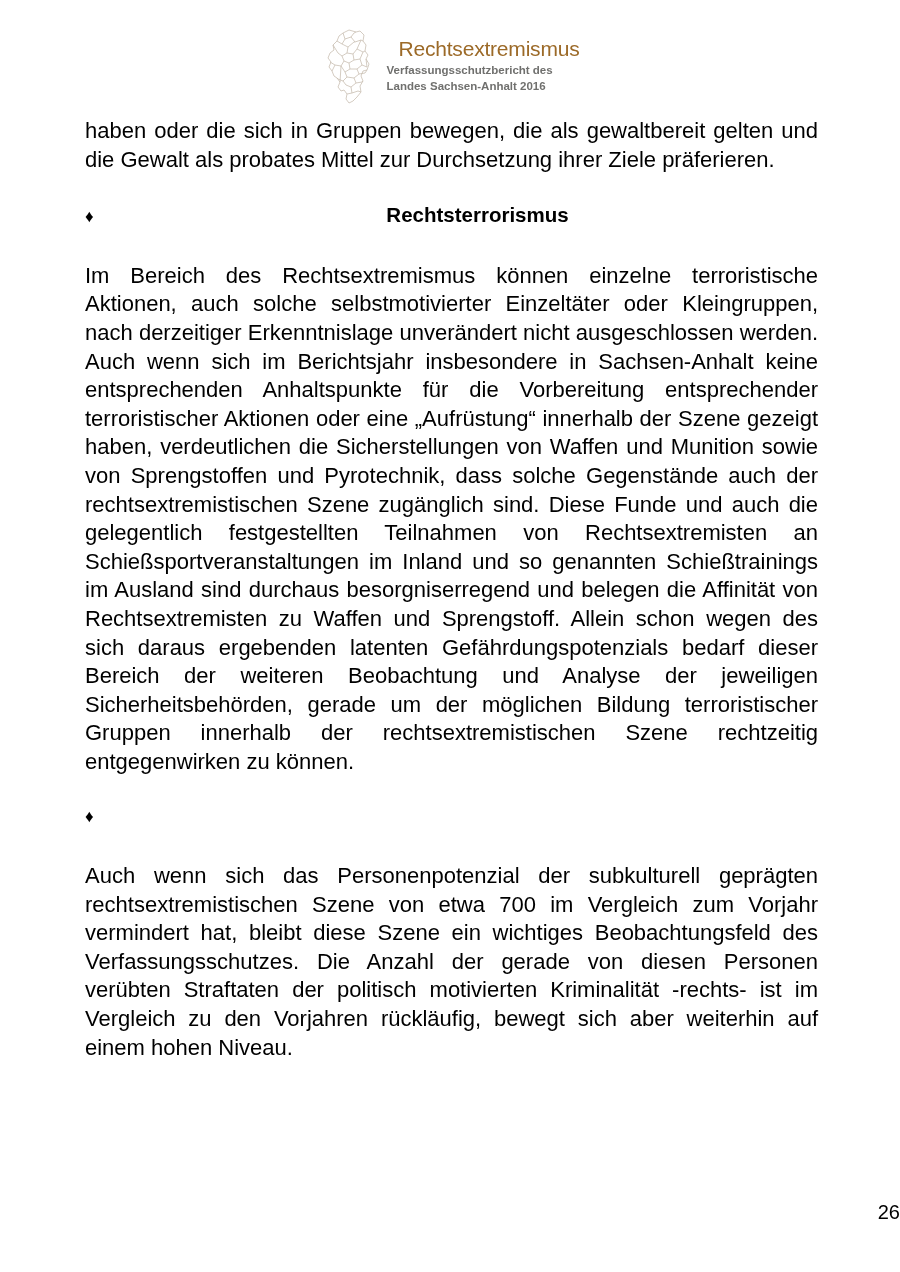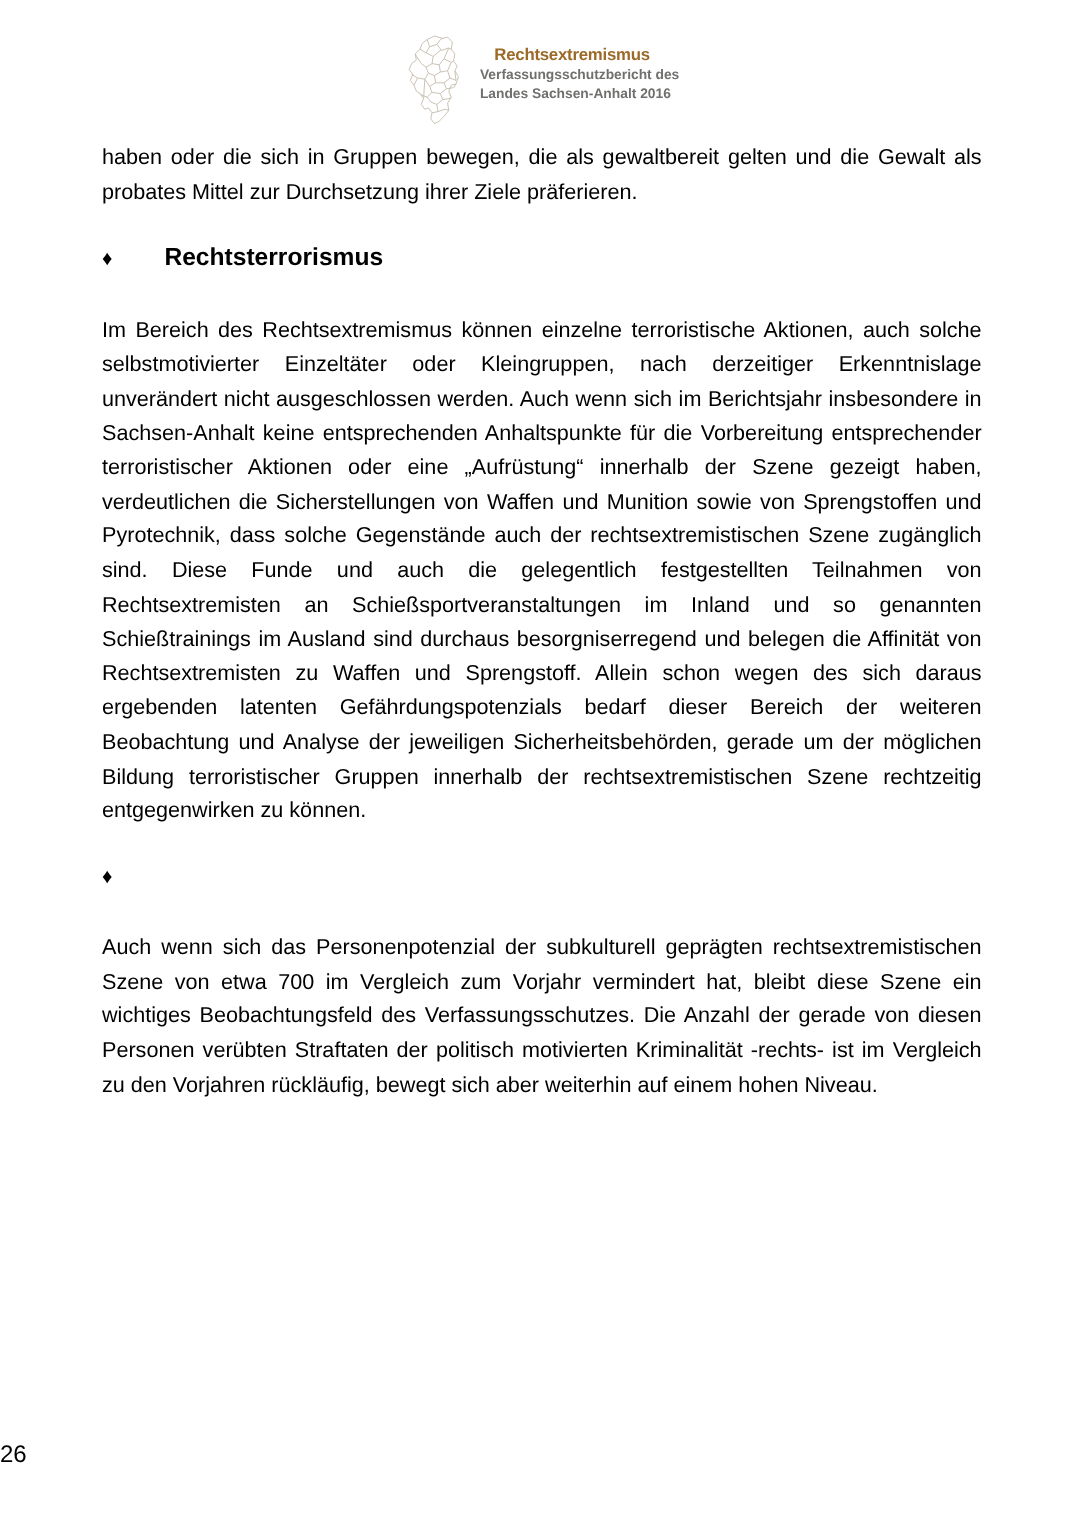--- a/index.html
+++ b/index.html
@@ -35,43 +35,43 @@
   .logo-map {
     width: 60px;
     height: 78px;
     flex: 0 0 60px;
     display: block;
   }
   .header-text {
     padding-top: 10px;
   }
   .report-title {
-    font-size: 14px;
-    font-weight: bold;
+    font-size: 21px;
+    font-weight: normal;
     letter-spacing: -0.2px;
     line-height: 1.05;
     margin: 0 0 2px 12px;
     white-space: nowrap;
   }
   .report-subtitle-line {
     font-size: 11.5px;
     line-height: 1.42;
     white-space: nowrap;
     font-weight: bold;
   }
 
   
   .content {
     position: absolute;
     left: 85px;
     top: 117px;
     width: 733px;
   }
   .para {
-    font-size: 18px;
+    font-size: 22px;
     line-height: 28.6px;
     text-align: justify;
     text-align-last: left;
     margin: 0;
     hyphens: manual;
   }
 
   .spacer-sm { height: 27px; }
   .spacer-md { height: 30px; }
 
@@ -82,29 +82,29 @@
     font-size: 20.5px;
     font-weight: bold;
     line-height: 28.6px;
   }
   .bullet-mark {
     width: 52px;
     flex: 0 0 52px;
     font-size: 17px;
     line-height: 28.6px;
   }
-  .bullet-label { flex: 1 1 auto; }
+  .bullet-label { flex: 1 1 auto; text-align: center; }
 
   
   .page-number {
     position: absolute;
     left: 0;
     top: 1200px;
     width: 900px;
-    text-align: left;
+    text-align: right;
     font-size: 20px;
     line-height: 24px;
   }
 </style>
 </head>
 <body>
 
 <div class="page-header">
   <div class="header-inner">
 

